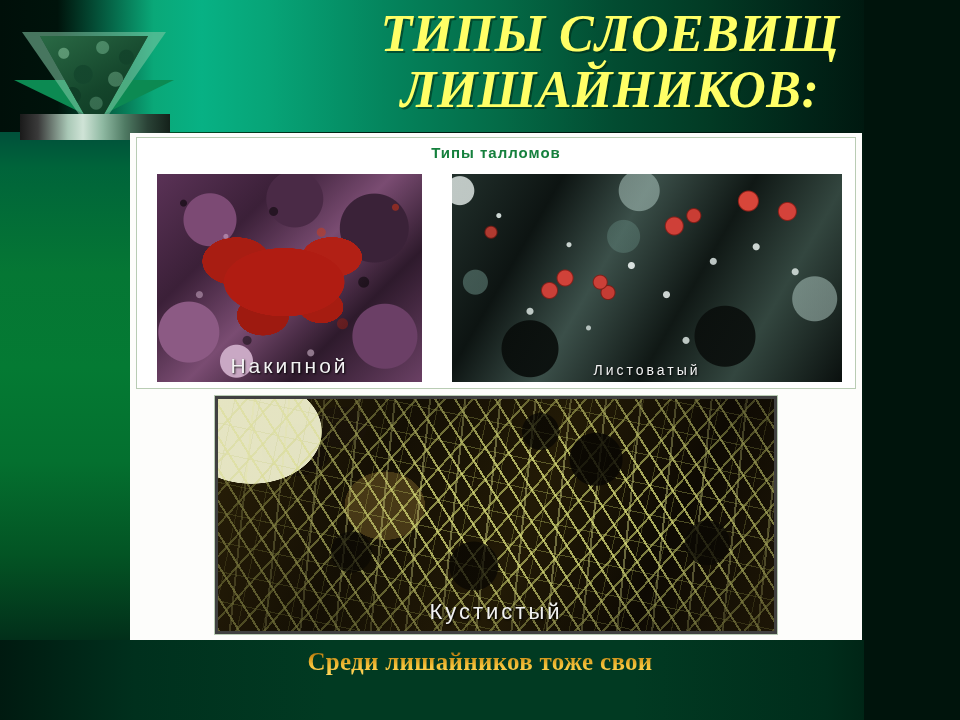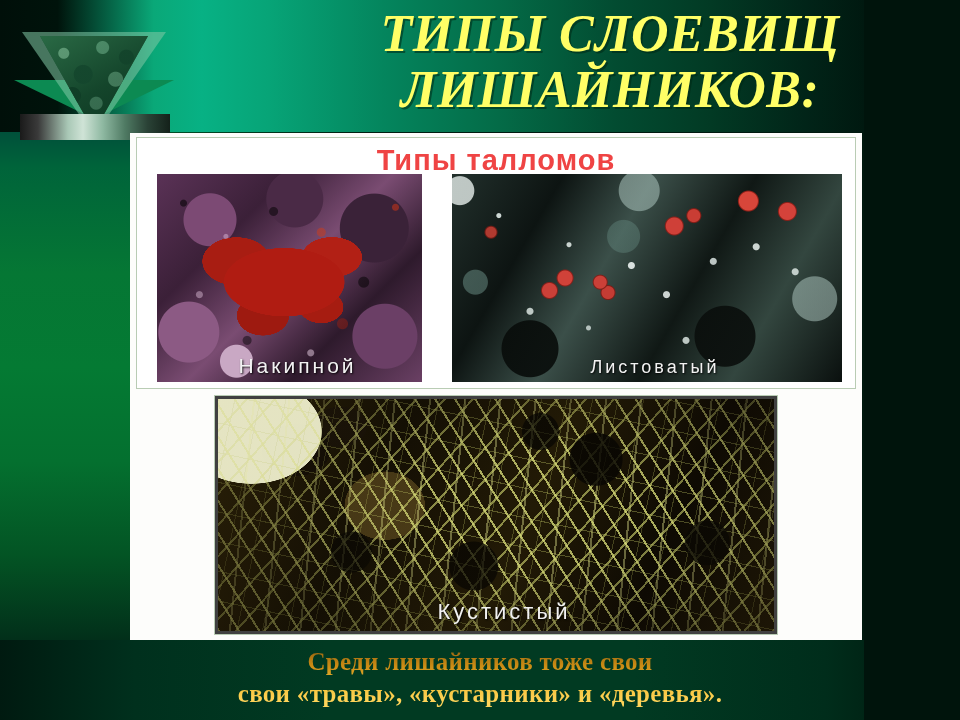--- a/index.html
+++ b/index.html
@@ -131,32 +131,32 @@
   .panel-top {
     position:absolute; left:6px; top:4px;
     width:720px; height:252px;
     background:#ffffff;
     border:1px solid #b9ccb4;
   }
   .panel-heading {
     position:absolute; left:0; top:6px; width:100%;
     text-align:center;
     font-family:"Liberation Sans", sans-serif;
-    font-size:29px; font-weight:bold; color:#ef4444;
+    font-size:15px; font-weight:bold; color:#15803d;
     letter-spacing:1px;
   }
 
   
   .photo {
     position:absolute;
     overflow:hidden;
     background:#111;
   }
   .photo .cap {
-    position:absolute; left:8px; bottom:2px; width:100%;
+    position:absolute; left:0; bottom:2px; width:100%;
     text-align:center;
     font-family:"Liberation Sans", sans-serif;
     color:#f2f2f2;
     letter-spacing:3px;
     text-shadow:1px 1px 2px rgba(0,0,0,.9);
   }
 
   
   #photo-crustose {
     left:20px; top:36px; width:265px; height:208px;
@@ -220,21 +220,21 @@
       radial-gradient(circle at 55% 58%, rgba(235,242,240,.85) 0 3px, transparent 4px),
       radial-gradient(circle at 67% 42%, rgba(230,240,238,.8) 0 3px, transparent 4px),
       radial-gradient(circle at 78% 35%, rgba(235,243,240,.85) 0 3px, transparent 4px),
       radial-gradient(circle at 88% 47%, rgba(230,240,236,.8) 0 3px, transparent 4px),
       radial-gradient(circle at 20% 66%, rgba(228,238,234,.8) 0 3px, transparent 4px),
       radial-gradient(circle at 35% 74%, rgba(225,236,232,.75) 0 2px, transparent 3px),
       radial-gradient(circle at 60% 80%, rgba(230,240,236,.8) 0 3px, transparent 4px),
       radial-gradient(circle at 6% 52%, rgba(120,160,150,.45) 0 12px, transparent 13px),
       radial-gradient(circle at 44% 30%, rgba(110,150,140,.35) 0 16px, transparent 17px);
   }
-  #photo-foliose .cap { font-size:18px; bottom:4px; }
+  #photo-foliose .cap { font-size:14px; bottom:4px; }
 
   
   .panel-bottom {
     position:absolute; left:84px; top:262px;
     width:564px; height:240px;
     background:#404040;
     border:1px solid #b9ccb4;
   }
   #photo-fruticose {
     position:absolute; left:3px; top:3px;
@@ -333,16 +333,15 @@
         <div class="web"></div>
         <div class="web2"></div>
         <div class="cap">Кустистый</div>
       </div>
     </div>
 
   </div>
 
   <div class="bottom-text">
     <span class="l1">Среди лишайников тоже свои</span>
-    <span class="l2">свои «травы», «кустарники» и «деревья».</span>
   </div>
 
 </div>
 
 </body></html>

